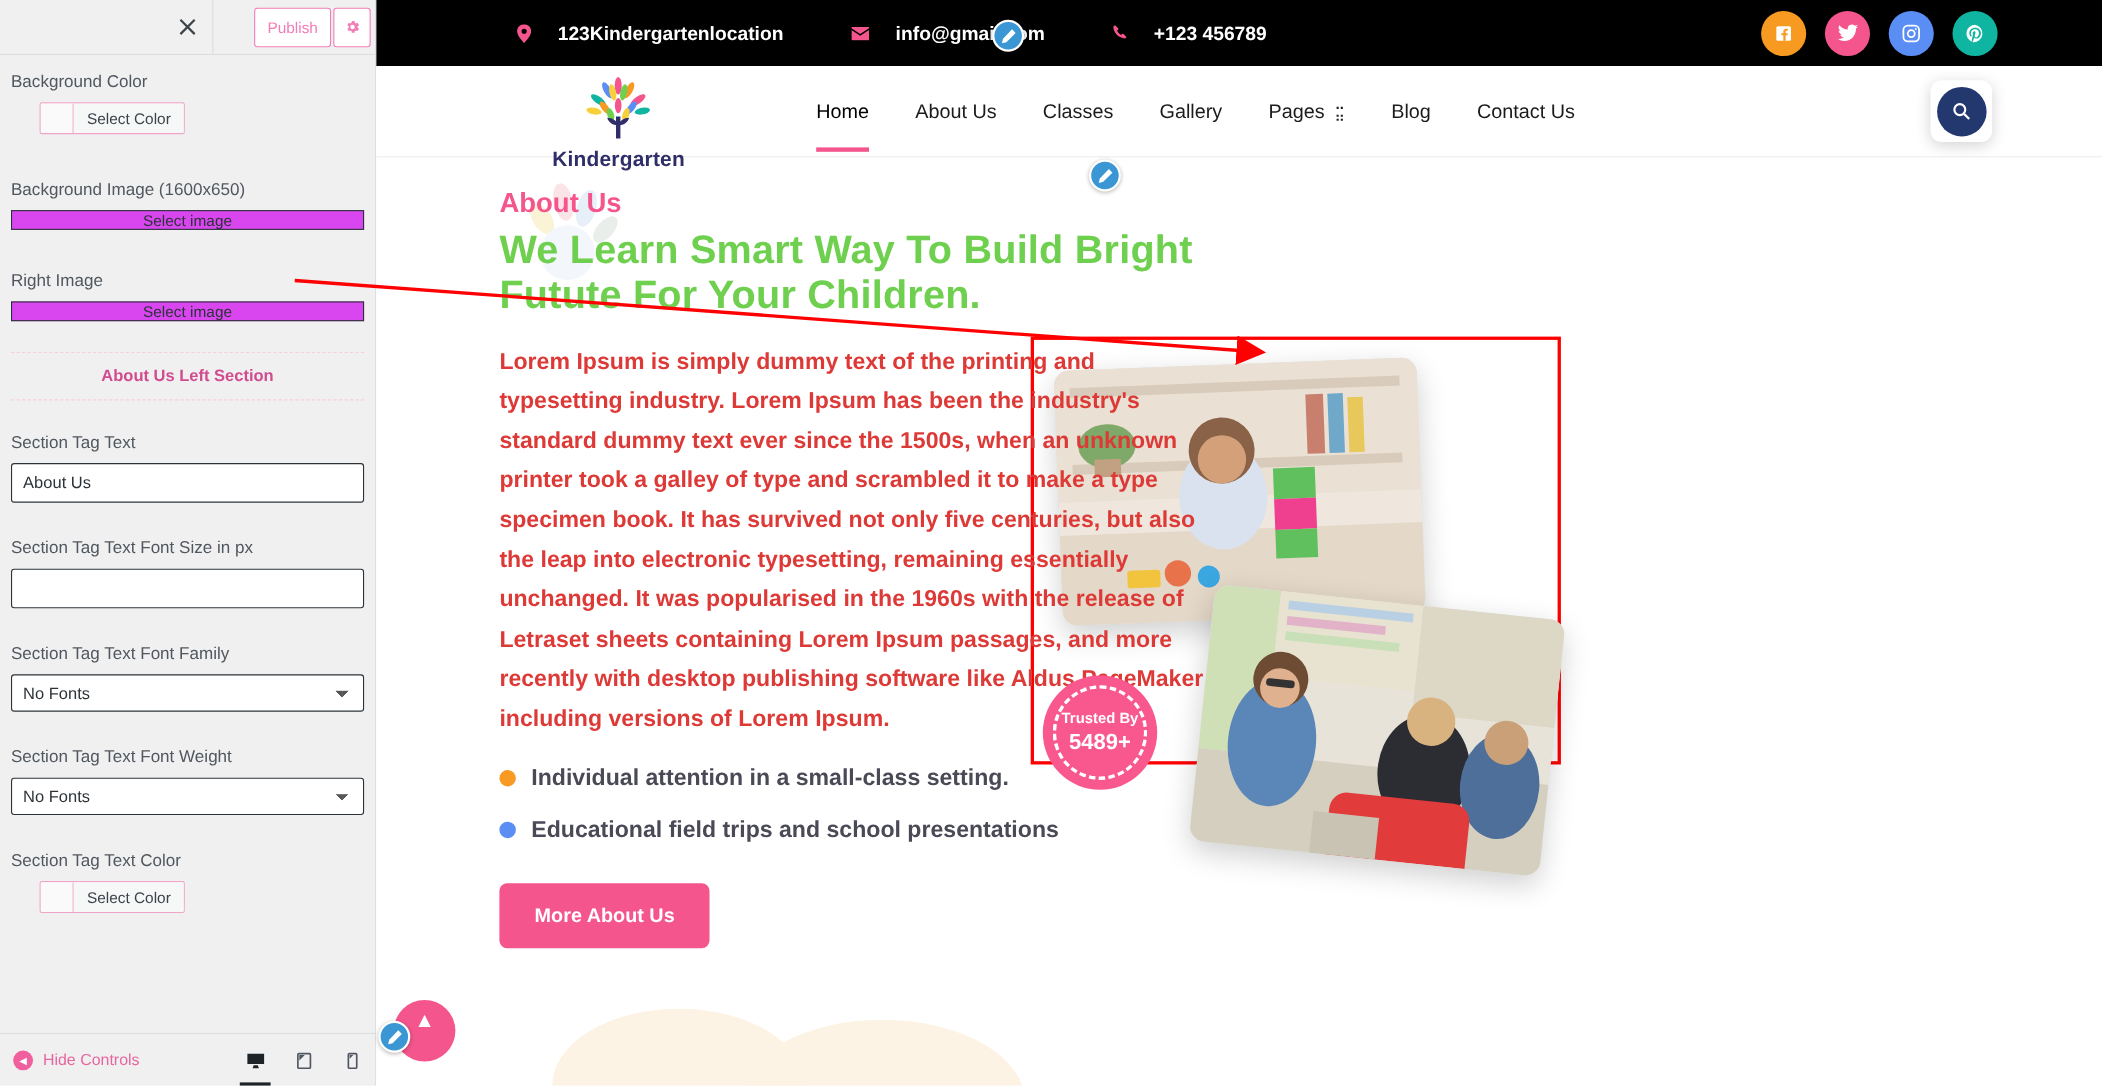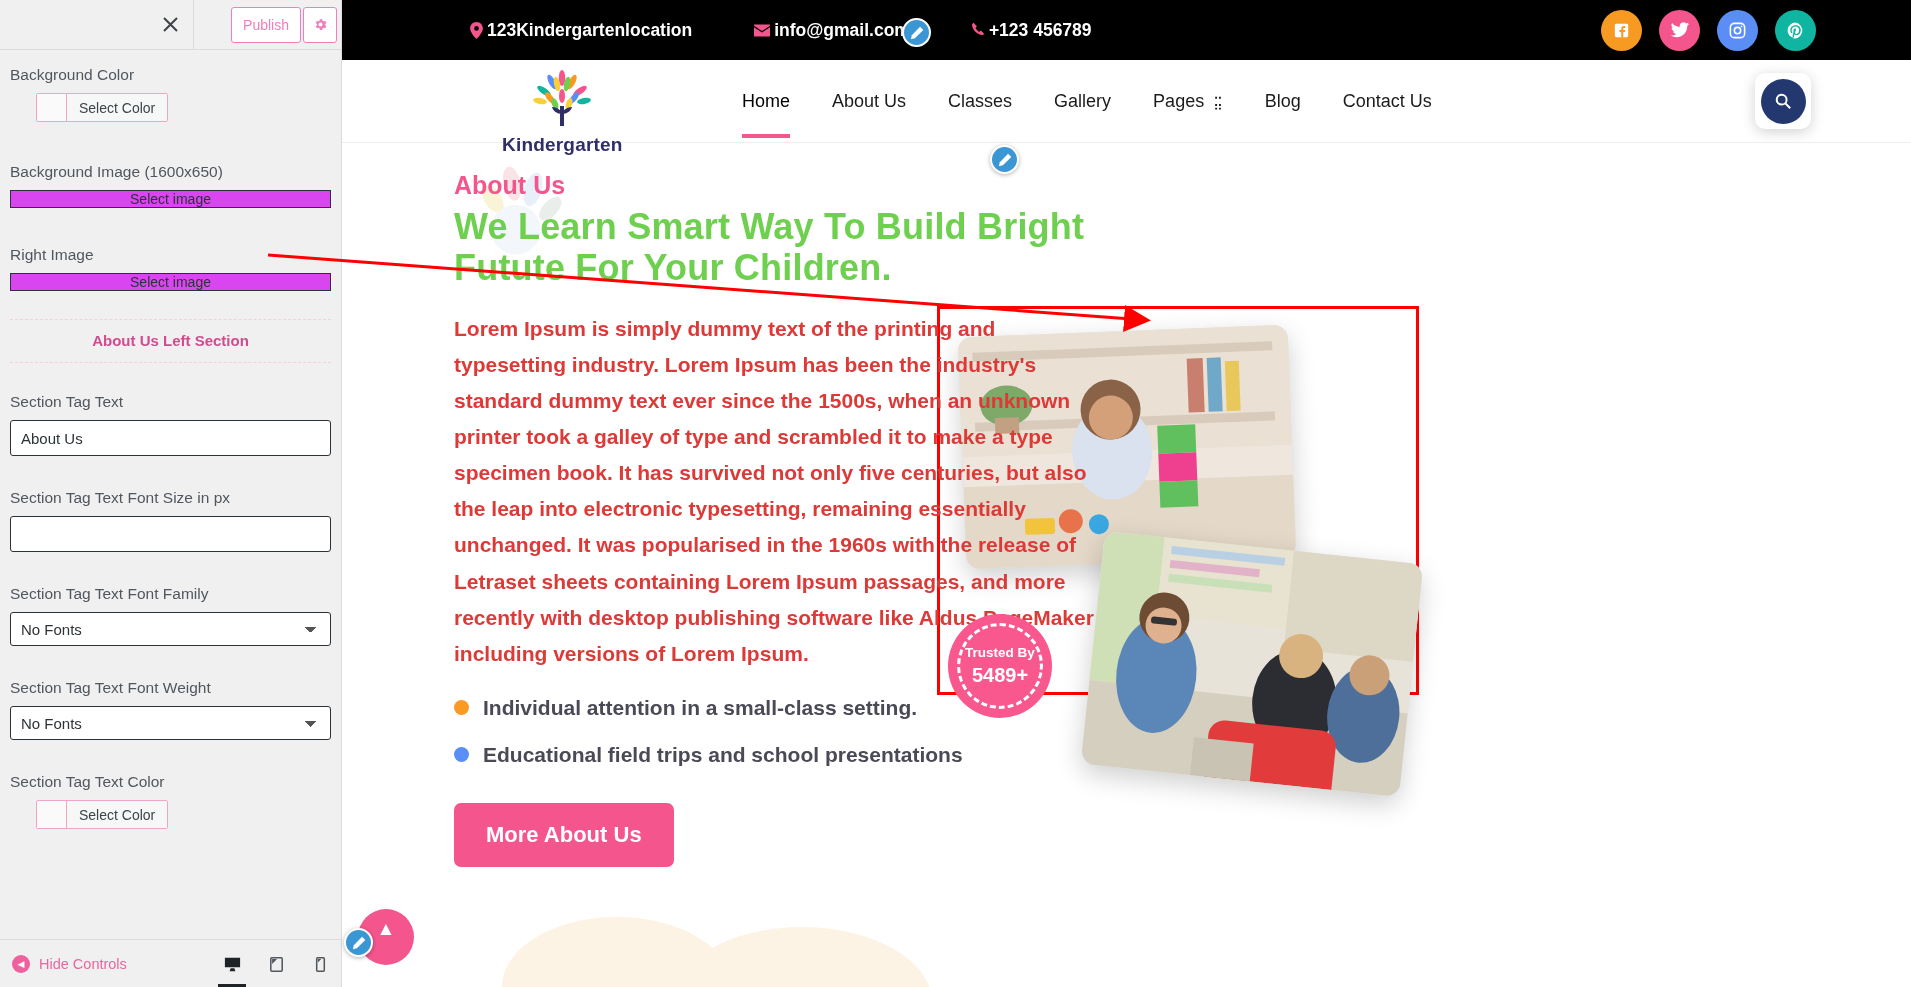--- a/index.html
+++ b/index.html
@@ -112,21 +112,21 @@
     position: absolute; left: 342px; top: 0;
     width: 1569px; height: 987px; background: #fff; overflow: hidden;
   }
 
   
   #topbar {
     height: 60px; background: #000; color: #fff;
     display: flex; align-items: center; position: relative;
   }
   .tb-item {
-    display: flex; align-items: center; gap: 4px;
+    display: flex; align-items: center; gap: 24px;
     font-size: 17.5px; font-weight: bold; color: #fff;
     white-space: nowrap;
   }
   #tb-left { display: flex; align-items: center; gap: 62px; margin-left: 128px; }
   .tb-ico { color: #f4558d; display: inline-flex; }
   #tb-social { position: absolute; right: 95px; display: flex; gap: 17px; }
   .soc {
     width: 41px; height: 41px; border-radius: 50%;
     display: flex; align-items: center; justify-content: center;
     cursor: pointer;
@@ -183,21 +183,21 @@
     font-size: 21px; line-height: 1.72; color: #dd3a37; font-weight: bold;
     margin-bottom: 24px; max-width: 640px;
   }
   .feat {
     display: flex; align-items: center; gap: 14px;
     font-size: 21px; font-weight: bold; color: #4a4a57; margin-bottom: 23px;
   }
   .feat-dot { width: 15px; height: 15px; border-radius: 50%; flex: 0 0 auto; }
   #more-btn {
     margin-top: 13px; border: none; background: #f4558d; color: #fff;
-    font-size: 22px; font-weight: bold; padding: 19px 32px;
+    font-size: 18px; font-weight: bold; padding: 19px 32px;
     border-radius: 7px; cursor: pointer;
     font-family: "Liberation Sans", sans-serif;
   }
 
   
   #about-right {
     position: absolute; left: 595px; top: 163px;
     width: 482px; height: 389px;
     border: 3px solid #ff0000;
   }

